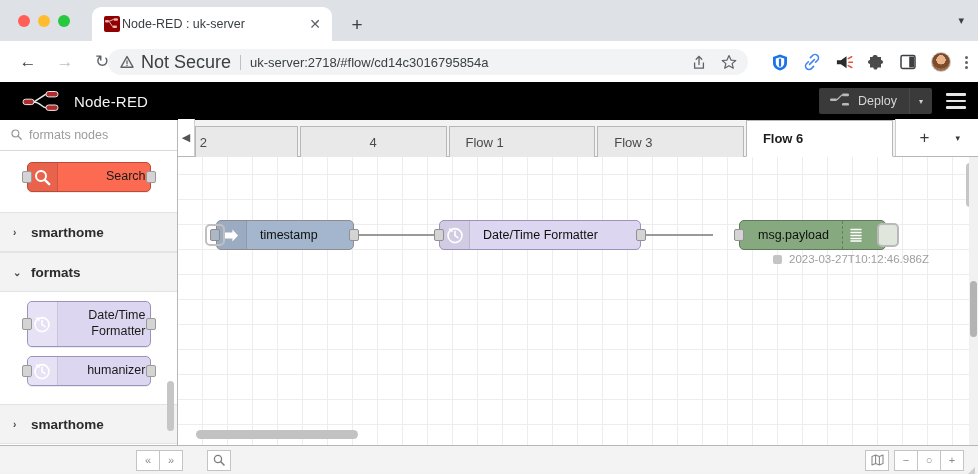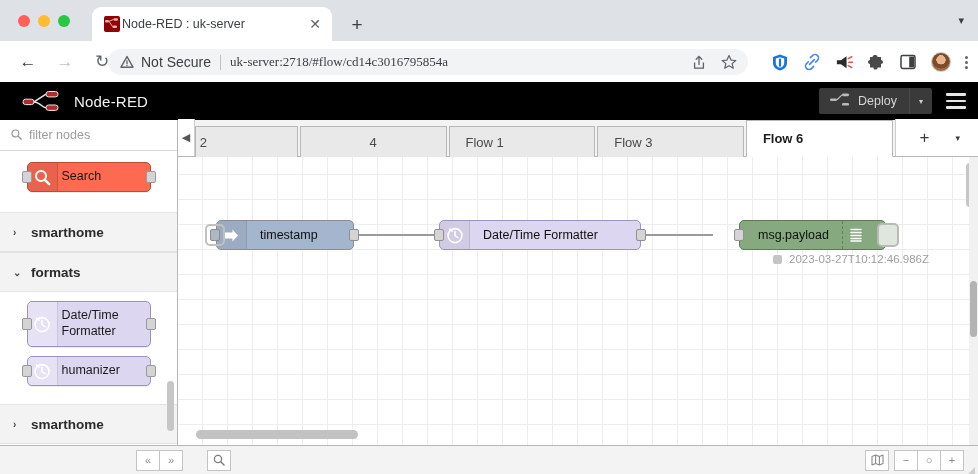--- a/index.html
+++ b/index.html
@@ -60,29 +60,28 @@
   }
   .nav-btn.back { color: #3c4043; margin-left: 14px; }
   .nav-btn.fwd { color: #bdc1c6; }
   .omnibox {
     position: absolute; left: 108px; top: 8px; width: 640px; height: 26px;
     background: #f1f3f4; border-radius: 13px;
     display: flex; align-items: center; padding: 0 10px 0 12px;
   }
   .warn-icon { width: 14px; height: 14px; flex: 0 0 14px; }
   .not-secure {
-    font-size: 14px; color: #3c4043; margin-left: 7px; white-space: nowrap;
+    font-size: 18px; color: #3c4043; margin-left: 7px; white-space: nowrap;
   }
   .omni-sep {
     width: 1px; height: 15px; background: #bdc1c6; margin: 0 9px;
   }
   .url-text {
     font-size: 13px; color: #3c4043; white-space: nowrap; overflow: hidden;
     flex: 1;
-    font-family: Liberation Serif, serif;
   }
   .omni-right { margin-left: auto; display: flex; align-items: center; gap: 12px; }
   .ext-row {
     position: absolute; right: 10px; top: 8px; height: 26px;
     display: flex; align-items: center; gap: 14px;
   }
   .ext-icon { width: 18px; height: 18px; display: flex; align-items: center; justify-content: center; }
   .avatar {
     width: 20px; height: 20px; border-radius: 50%;
     background: radial-gradient(circle at 50% 38%, #e8b48c 0 32%, #7d4b2a 33% 60%, #9d6b48 61% 100%);
@@ -146,21 +145,21 @@
     display: flex; align-items: center; font-size: 12.5px; color: #1a1a1a;
     box-shadow: 0 1px 0 rgba(0,0,0,.07);
   }
   .pnode.tall { min-height: 46px; }
   .pnode .icontray {
     width: 30px; align-self: stretch; border-right: 1px solid rgba(0,0,0,.12);
     background: rgba(0,0,0,.05); border-radius: 4px 0 0 4px;
     display: flex; align-items: center; justify-content: center;
   }
   .pnode .label {
-    flex: 1; text-align: left; padding: 4px 4px; line-height: 1.25;
+    flex: 1; text-align: right; padding: 4px 4px; line-height: 1.25;
   }
   .port {
     position: absolute; width: 10px; height: 12px; top: 50%;
     transform: translateY(-50%); background: #d4d4d4;
     border: 1px solid #999; border-radius: 2px;
   }
   .port.in { left: -6px; }
   .port.out { right: -6px; }
 
   .pnode.search { background: #fb6a51; border-color: #b94c39; }
@@ -438,21 +437,21 @@
   </div>
 
   <div class="palette">
     <div class="filter-row">
       <span class="filter-icon">
         <svg width="11" height="11" viewBox="0 0 11 11">
           <circle cx="4.4" cy="4.4" r="3.4" fill="none" stroke="#9a9a9a" stroke-width="1.2"></circle>
           <path d="M7 7 L10.2 10.2" stroke="#9a9a9a" stroke-width="1.3" stroke-linecap="round"></path>
         </svg>
       </span>
-      <span class="filter-placeholder">filter nodes</span>
+      <span class="filter-placeholder">formats nodes</span>
     </div>
 
     <div class="palette-body">
 
       <div class="cat-content" style="padding-top:11px;padding-bottom:11px;">
         <div class="pnode search">
           <span class="port in"></span>
           <span class="icontray">
             <svg width="17" height="17" viewBox="0 0 17 17">
               <circle cx="7" cy="7" r="5" fill="none" stroke="#fff" stroke-width="2"></circle>

